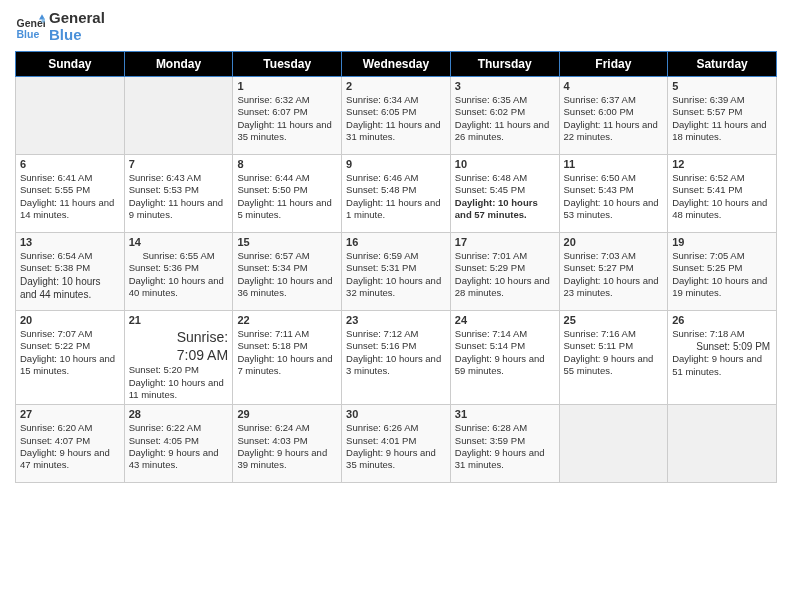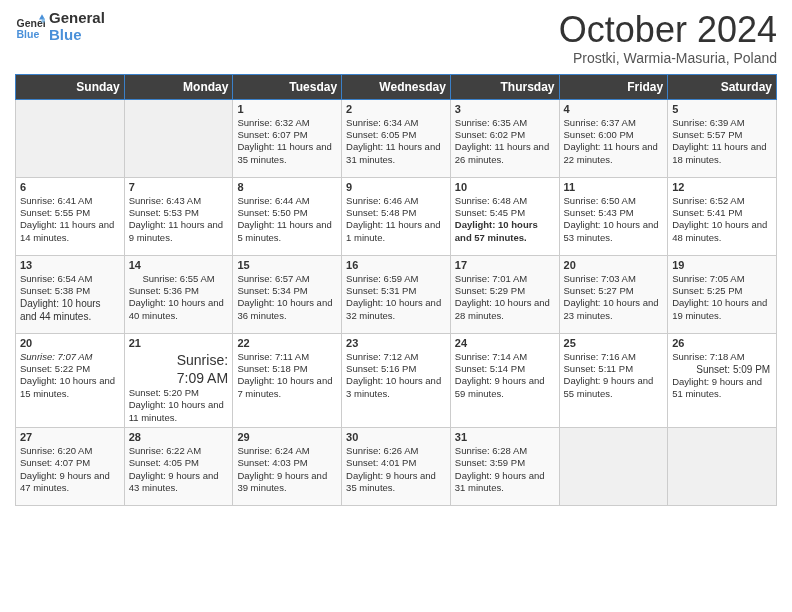--- a/index.html
+++ b/index.html
@@ -41,26 +41,26 @@
     .subtitle {
       font-size: 14px;
       color: #555;
     }
     table {
       width: 100%;
       border-collapse: collapse;
       table-layout: fixed;
     }
     thead tr th {
-      background-color: #404040;
+      background-color: #000000;
       color: #fff;
       font-size: 12px;
       font-weight: bold;
       padding: 5px 4px;
-      text-align: right;
+      text-align: center;
       border: 1px solid #3a80c9;
     }
     tbody tr td {
       border: 1px solid #ccc;
       vertical-align: top;
       padding: 3px 4px;
       font-size: 9.5px;
       color: #333;
       height: 78px;
       background: #fff;
@@ -88,24 +88,20 @@
         <text x="2" y="20" font-size="14" font-weight="bold" fill="#333">General</text>
         <text x="2" y="34" font-size="14" font-weight="bold" fill="#4a90d9">Blue</text>
         <polygon points="32,10 40,10 36,3" fill="#4a90d9"></polygon>
         <polygon points="34,14 42,14 38,7" fill="#6aade0" opacity="0.7"></polygon>
       </svg>
       <div style="display:flex;flex-direction:column;line-height:1.1;">
         <span style="font-size:15px;font-weight:bold;color:#333;">General</span>
         <span style="font-size:15px;font-weight:bold;color:#4a90d9;">Blue</span>
       </div>
     </div>
-    <div class="title-block">
-      <div class="month-title">October 2024</div>
-      <div class="subtitle">Prostki, Warmia-Masuria, Poland</div>
-    </div>
   </div>
 
   <table>
     <thead>
       <tr>
       <th>Sunday</th>
           <th>Monday</th>
           <th>Tuesday</th>
           <th>Wednesday</th>
           <th>Thursday</th>
@@ -232,21 +228,21 @@
           <td>
             <span class="day-number">19</span>
             <div style="font-size: 9.5px; line-height: 1.3;">Sunrise: 7:05 AM</div>
             <div style="font-size: 9.5px; line-height: 1.3;">Sunset: 5:25 PM</div>
             <div style="font-size: 9.5px; line-height: 1.3;">Daylight: 10 hours and 19 minutes.</div>
           </td>
         </tr>
         <tr>
           <td>
             <span class="day-number">20</span>
-            <div style="font-size: 9.5px; line-height: 1.3; font-style: italic;">Sunrise: 7:07 AM</div>
+            <div style="font-size: 9.5px; line-height: 1.3;">Sunrise: 7:07 AM</div>
             <div style="font-size: 9.5px; line-height: 1.3;">Sunset: 5:22 PM</div>
             <div style="font-size: 9.5px; line-height: 1.3;">Daylight: 10 hours and 15 minutes.</div>
           </td>
           <td>
             <span class="day-number">21</span>
             <div style="font-size: 14px; line-height: 1.3; padding-left: 48px;">Sunrise: 7:09 AM</div>
             <div style="font-size: 9.5px; line-height: 1.3;">Sunset: 5:20 PM</div>
             <div style="font-size: 9.5px; line-height: 1.3;">Daylight: 10 hours and 11 minutes.</div>
           </td>
           <td>

